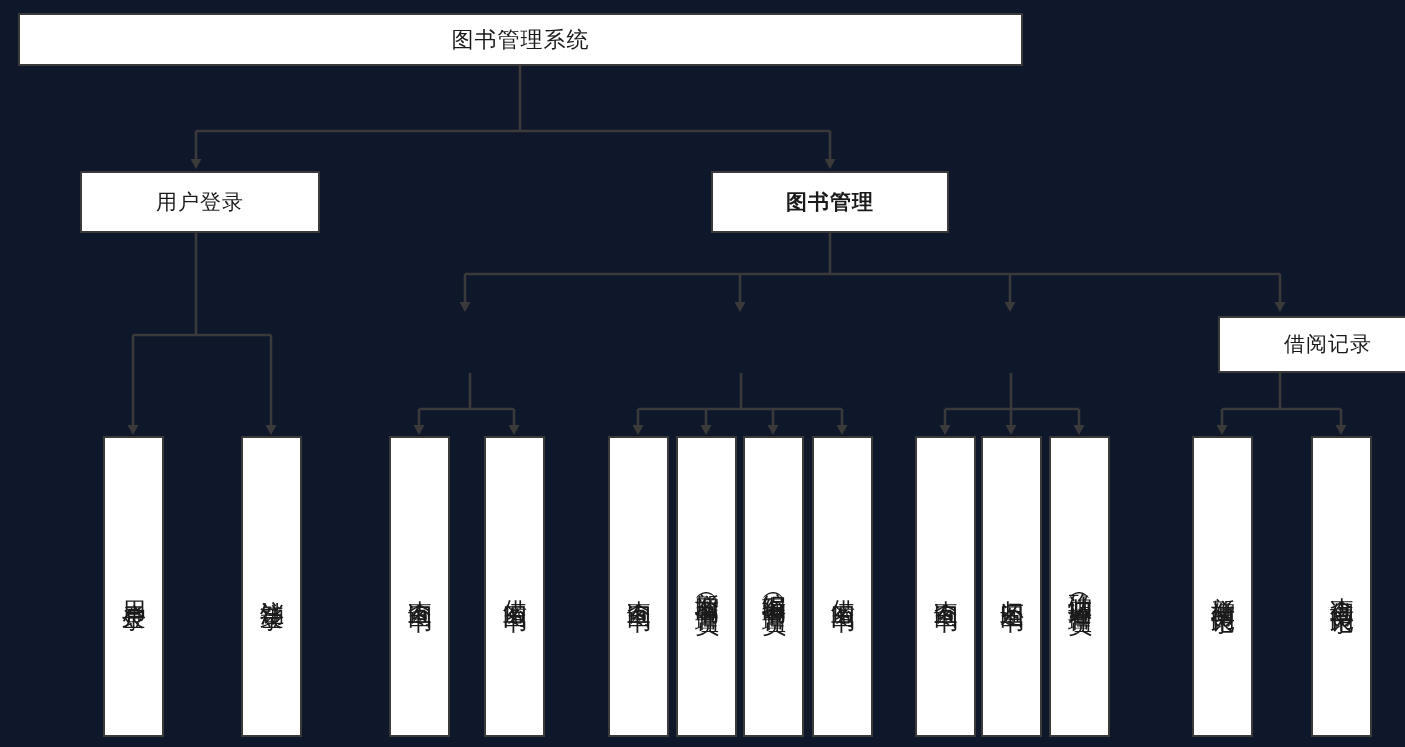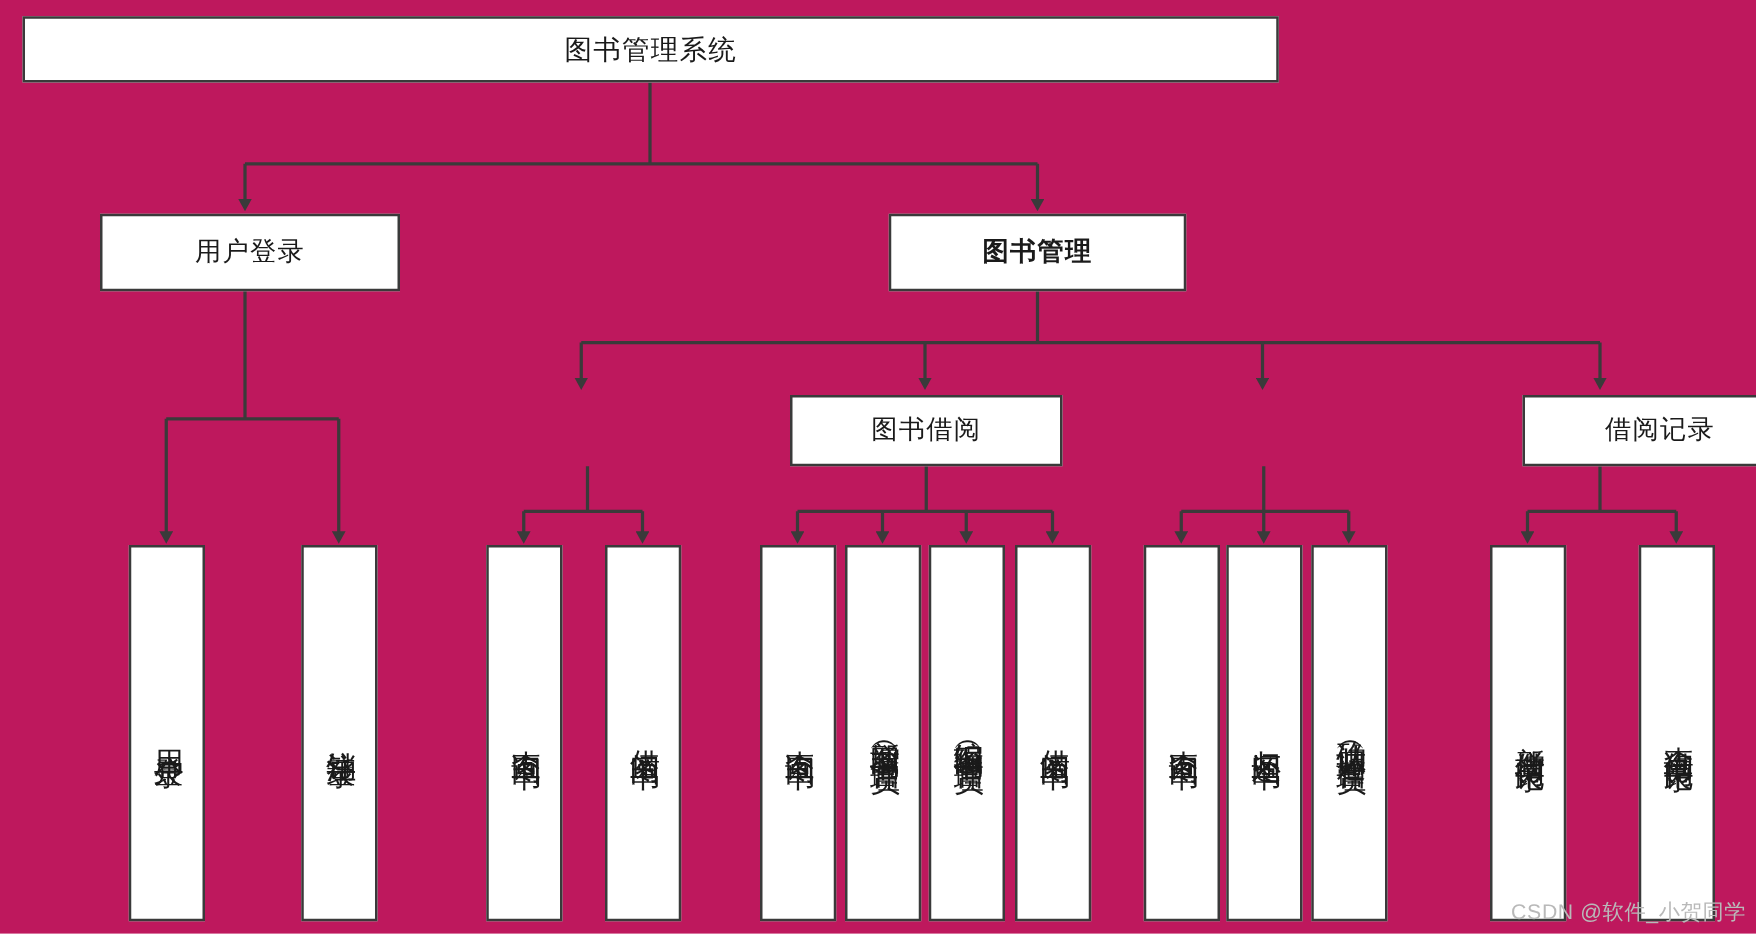--- a/index.html
+++ b/index.html
@@ -1,19 +1,19 @@
 <!DOCTYPE html>
 <html><head>
 <meta charset="utf-8">
 <style>
   html,body{margin:0;padding:0;background:#ffffff;}
   #canvas{
     position:relative;
     width:1405px;height:747px;
-    background:#be185d;
+    background:#0f172a;
     font-family:"Liberation Sans","DejaVu Sans",sans-serif;
     overflow:hidden;
   }
   #wires{position:absolute;left:0;top:0;width:1405px;height:747px;}
   .node{
     position:absolute;
     box-sizing:border-box;
     border:2.5px solid #3a3a3a;
     background:#ffffff;
     display:flex;
@@ -112,23 +112,20 @@
     <span class="lbl">图书管理系统</span>
   </div>
 
   <div class="node h" style="left:80px;top:171px;width:240px;height:62px;">
     <span class="lbl">用户登录</span>
   </div>
   <div class="node h" style="left:711px;top:171px;width:238px;height:62px;font-weight:bold;">
     <span class="lbl">图书管理</span>
   </div>
 
-  <div class="node h" style="left:632px;top:316px;width:218px;height:57px;">
-    <span class="lbl">图书借阅</span>
-  </div>
   <div class="node h" style="left:1170px;top:316px;width:220px;height:57px;margin-left:48px;">
     <span class="lbl">借阅记录</span>
   </div>
 
   <div class="node v" style="left:103px;top:436px;width:61px;height:301px;">
     <span class="lbl">用户登录</span>
   </div>
   <div class="node v" style="left:241px;top:436px;width:61px;height:301px;">
     <span class="lbl">注销登录</span>
   </div>
@@ -163,14 +160,13 @@
     <span class="lbl">确认归还（管理员）</span>
   </div>
 
   <div class="node v" style="left:1192px;top:436px;width:61px;height:301px;">
     <span class="lbl">新增借阅记录</span>
   </div>
   <div class="node v" style="left:1311px;top:436px;width:61px;height:301px;">
     <span class="lbl">查询借阅记录</span>
   </div>
 
-  <div id="watermark">CSDN @软件_小贺同学</div>
 </div>
 
 </body></html>

